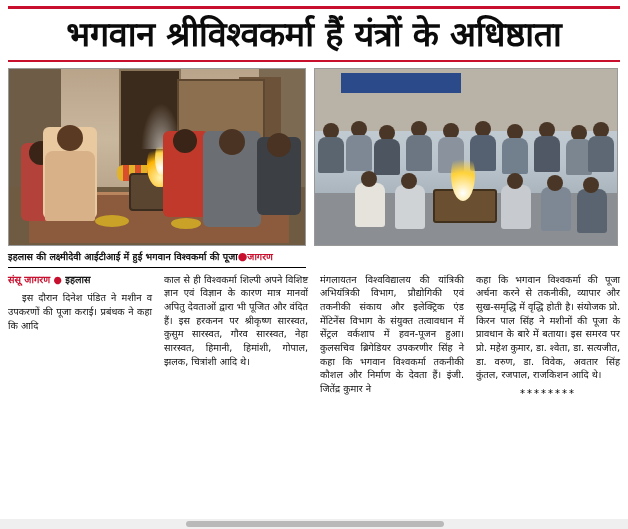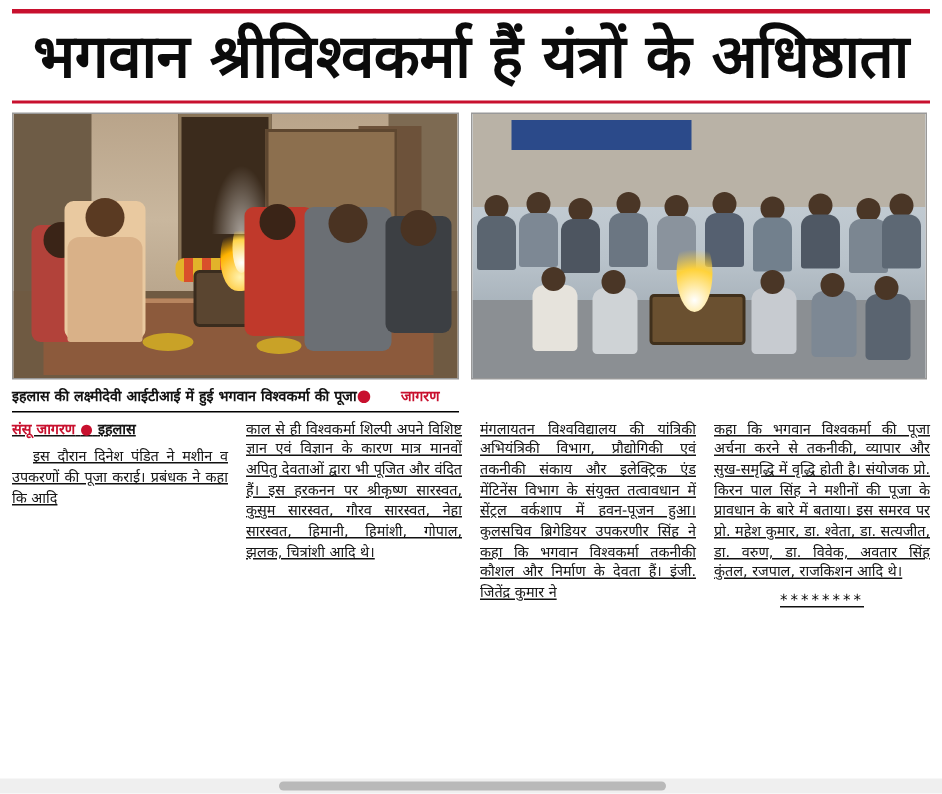--- a/index.html
+++ b/index.html
@@ -16,21 +16,21 @@
     width:628px;height:529px;
     box-sizing:border-box;
     padding:6px 8px 0 8px;
   }
   .top-rule{
     height:3px;background:#c8102e;width:100%;
   }
   .headline{
     font-family:"DejaVu Sans", sans-serif;
     font-weight:bold;
-    font-size:40px;
+    font-size:34px;
     line-height:1.15;
     letter-spacing:-0.3px;
     text-align:center;
     margin:6px 0 6px 0;
     color:#0b0b0b;
   }
   .head-rule{
     height:2px;background:#c8102e;width:100%;margin-bottom:6px;
   }
   .photos{
@@ -100,28 +100,27 @@
     font-size:9.5px;
     line-height:1.25;
     font-weight:bold;
     color:#111;
     border-bottom:1px solid #000;
     padding-bottom:3px;
   }
   .cap-left{width:298px;}
   .cap-right{width:304px;}
   .cap .dot{color:#c8102e;font-size:11px;}
-  .cap .by{color:#c8102e;margin-left:20px;}
+  .cap .by{color:#c8102e;}
 
   .cols{
     display:flex;
     gap:12px;
     margin-top:5px;
     width:100%;
-    text-decoration:underline;
   }
   .col{
     width:148px;
     font-size:9.6px;
     line-height:1.42;
     text-align:justify;
     color:#151515;
   }
   .col p{margin:0 0 5px 0;text-indent:14px;}
   .col p.noindent{text-indent:0;}

